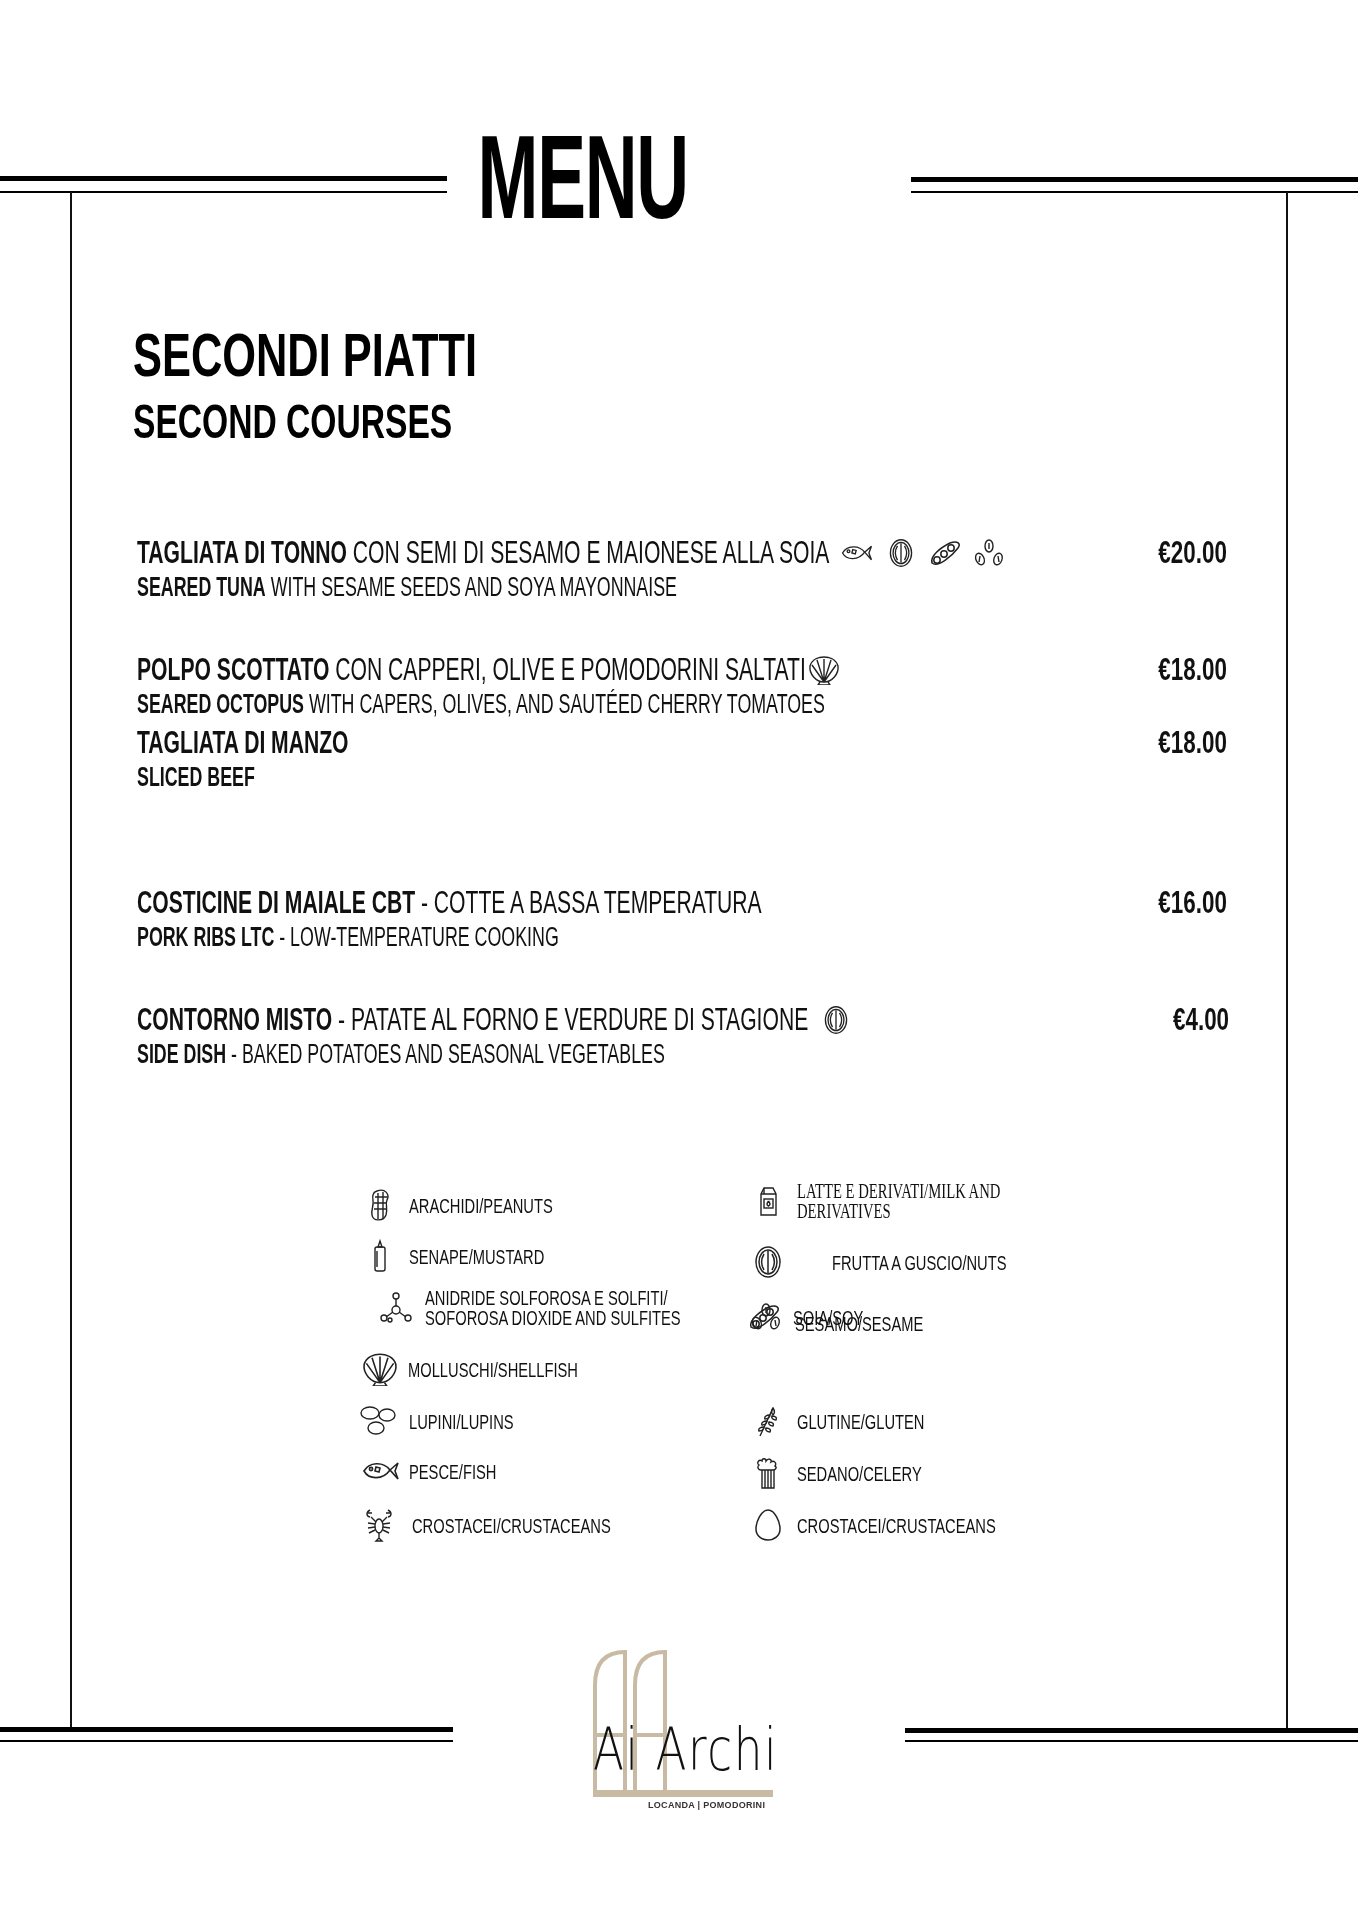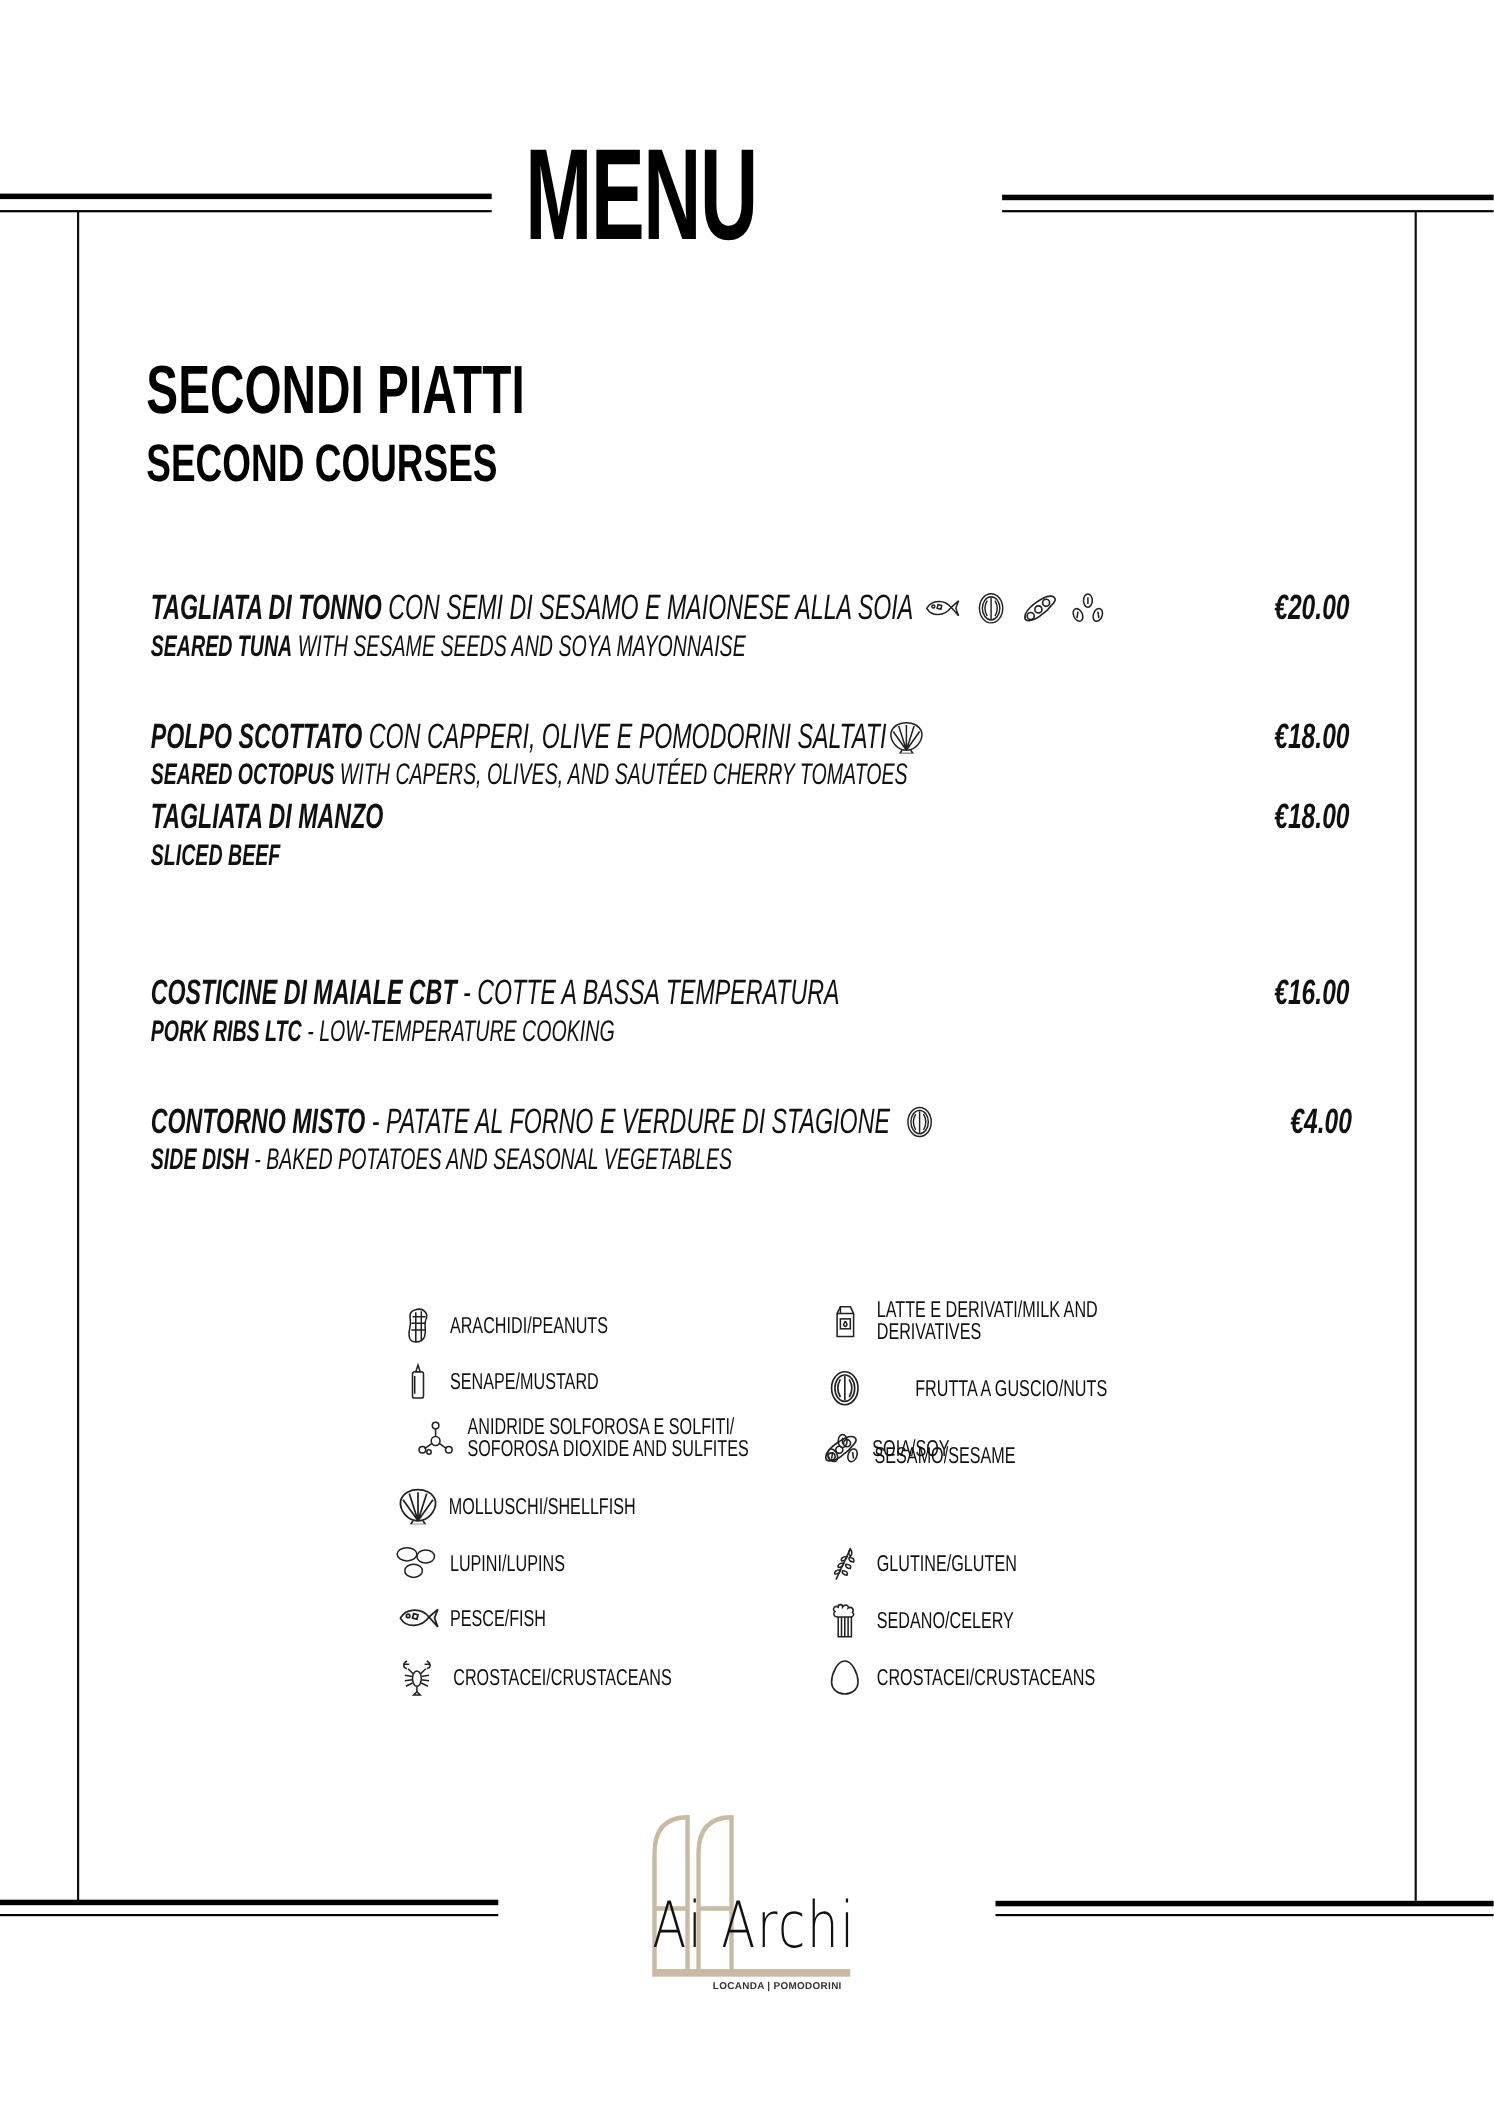--- a/index.html
+++ b/index.html
@@ -14,21 +14,21 @@
   .title { position:absolute; left:0; width:1166px; top:118px; text-align:center; }
   .title span { display:inline-block; font-family:"Liberation Sans", sans-serif; font-weight:700;
                 font-size:118px; line-height:118px; letter-spacing:-2px;
                 transform:scaleX(0.62); transform-origin:center center; color:#000; }
 
   .section-h1 { position:absolute; left:133px; top:322px; font-weight:700; font-size:62px; line-height:66px;
                 transform:scaleX(0.70); transform-origin:left top; color:#000; white-space:nowrap; }
   .section-h2 { position:absolute; left:133px; top:396px; font-weight:700; font-size:48px; line-height:52px;
                 transform:scaleX(0.70); transform-origin:left top; color:#000; white-space:nowrap; }
 
-  .item { position:absolute; left:137px; width:1090px;font-style:italic; }
+  .item { position:absolute; left:137px; width:1090px; }
   .item .l1 { position:absolute; left:0; top:0; height:40px; white-space:nowrap;
               font-size:32px; line-height:40px; transform:scaleX(0.66); transform-origin:left top; }
   .item .l2 { position:absolute; left:0; top:38px; height:34px; white-space:nowrap;
               font-size:27px; line-height:34px; transform:scaleX(0.66); transform-origin:left top; }
   .b { font-weight:700; }
   .n { font-weight:400; }
   .price { position:absolute; right:0; top:0; font-weight:700; font-size:32px; line-height:40px;
            transform:scaleX(0.70); transform-origin:right top; white-space:nowrap; }
   .icons { position:absolute; top:6px; display:flex; gap:10px; align-items:center; }
   .icons svg { width:34px; height:30px; }
@@ -258,21 +258,21 @@
       </svg>
     <span class="txt" style="margin-left:8px;">PESCE/FISH</span>
   </div>
   <div class="lg" style="left:362px;top:1508px;">
     <svg>
         <use href="#i-crust"></use>
       </svg>
     <span class="txt" style="margin-left:16px;">CROSTACEI/CRUSTACEANS</span>
   </div>
 
-  <div class="lg" style="left:751px;top:1181px;">
+  <div class="lg" style="left:751px;top:1181px;font-family:Liberation Serif, serif;">
     <svg>
         <use href="#i-milk"></use>
       </svg>
     <span class="txt" style="line-height:20px;"><span>LATTE E DERIVATI/MILK AND</span><br><span>DERIVATIVES</span></span>
   </div>
   <div class="lg" style="left:751px;top:1245px;gap:35px;">
     <svg>
         <use href="#i-nuts"></use>
       </svg>
     <span class="txt">FRUTTA A GUSCIO/NUTS</span>

